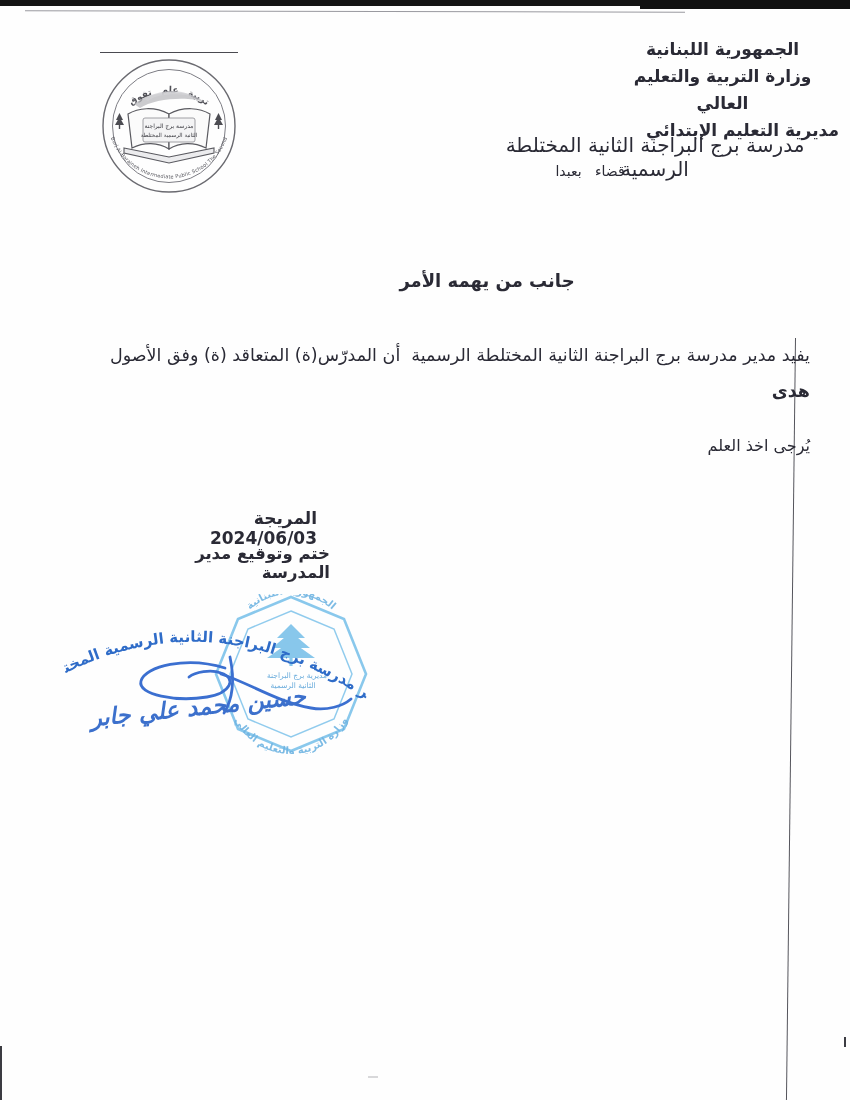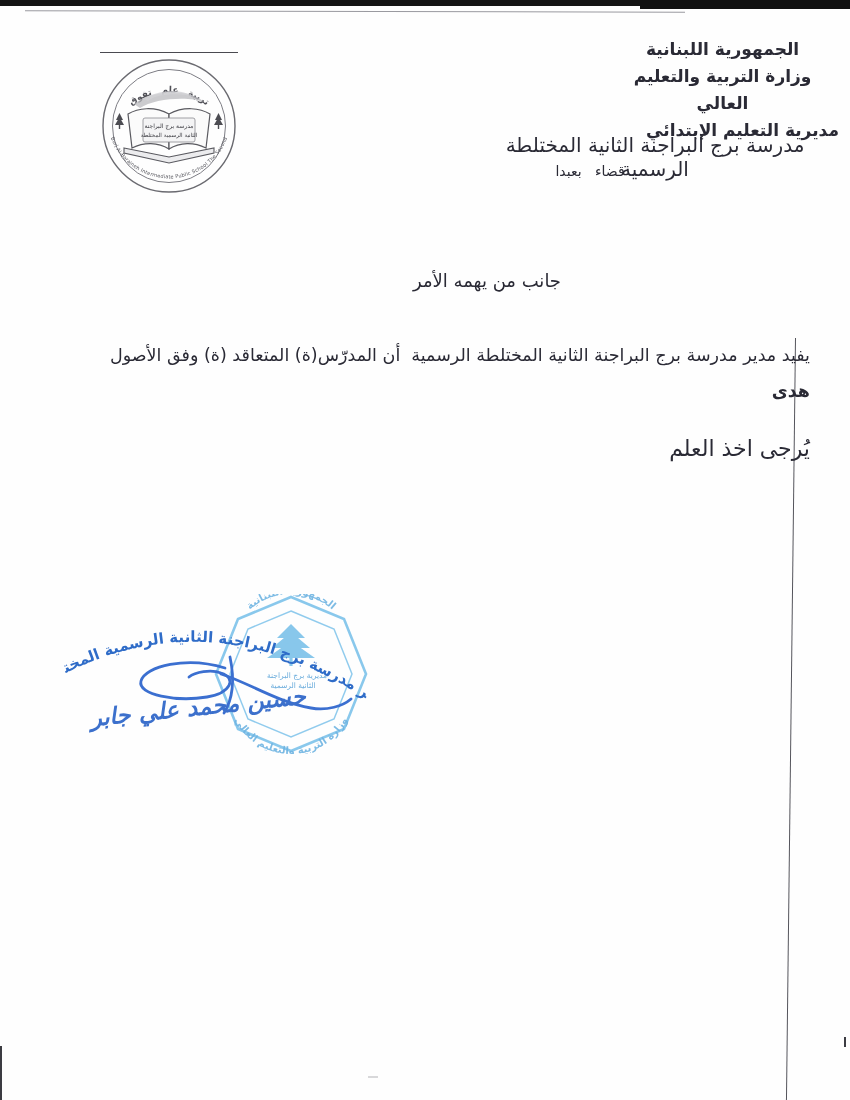--- a/index.html
+++ b/index.html
@@ -19,26 +19,26 @@
   
   .ministry{position:absolute;left:615px;top:36px;width:215px;text-align:center;
     font-weight:bold;font-size:17px;line-height:27px;direction:rtl;}
   .ministry .l3{transform:translateX(20px);} 
   .school-name{position:absolute;left:480px;top:133px;width:350px;text-align:center;
     font-size:20px;direction:rtl;}
   .district{position:absolute;left:480px;top:163px;width:220px;text-align:center;
     font-size:14px;direction:rtl;}
   
   .title{position:absolute;left:337px;top:270px;width:300px;text-align:center;
-    font-weight:normal;font-size:18px;direction:rtl;}
+    font-weight:bold;font-size:18px;direction:rtl;}
   .body-par{position:absolute;left:95px;top:337px;width:715px;direction:rtl;
     text-align:right;font-size:17.5px;line-height:36px;}
   .body-par .b{font-weight:bold;}
   .closing{position:absolute;left:95px;top:436px;width:715px;direction:rtl;
-    text-align:right;font-size:22px;}
+    text-align:right;font-size:16px;}
   .place-date{position:absolute;left:150px;top:508px;width:167px;direction:rtl;
     text-align:right;font-weight:bold;font-size:17px;}
   .sign-label{position:absolute;left:150px;top:544px;width:180px;direction:rtl;
     text-align:right;font-weight:bold;font-size:16.5px;}
   
   .stamp-svg{position:absolute;left:213px;top:594px;}
   .director-svg{position:absolute;left:58px;top:612px;}
   .sig-svg{position:absolute;left:125px;top:650px;}
   .sig-name{position:absolute;left:88px;top:694px;width:220px;direction:rtl;text-align:center;
     font-size:23px;font-weight:bold;font-style:italic;letter-spacing:1px;
@@ -106,20 +106,22 @@
   <div class="district">قضاء &nbsp; بعبدا</div>
 
   <div class="title">جانب من يهمه الأمر</div>
 
   <div class="body-par">
     <div><span>يفيد مدير مدرسة برج البراجنة الثانية المختلطة الرسمية &nbsp;أن المدرّس(ة) المتعاقد (ة) وفق الأصول </span><span class="b">هدى</span></div>
   </div>
 
   <div class="closing">يُرجى اخذ العلم</div>
 
+  <div class="place-date">المريجة 2024/06/03</div>
+  <div class="sign-label">ختم وتوقيع مدير المدرسة</div>
 
   <svg class="stamp-svg" width="156" height="160" viewBox="0 0 156 160">
     <defs>
       <path id="stTop" d="M 16,62 A 62,62 0 0 1 140,62"></path>
       <path id="stBot" d="M 14,96 A 64,64 0 0 0 142,96"></path>
     </defs>
     <g stroke="#7cc2ea" fill="none">
       <polygon points="78,3 131,25 153,80 131,135 78,157 25,135 3,80 25,25" stroke-width="2.6" opacity="0.9"></polygon>
       <polygon points="78,17 121,35 139,80 121,125 78,143 35,125 17,80 35,35" stroke-width="1.5" opacity="0.85"></polygon>
     </g>

